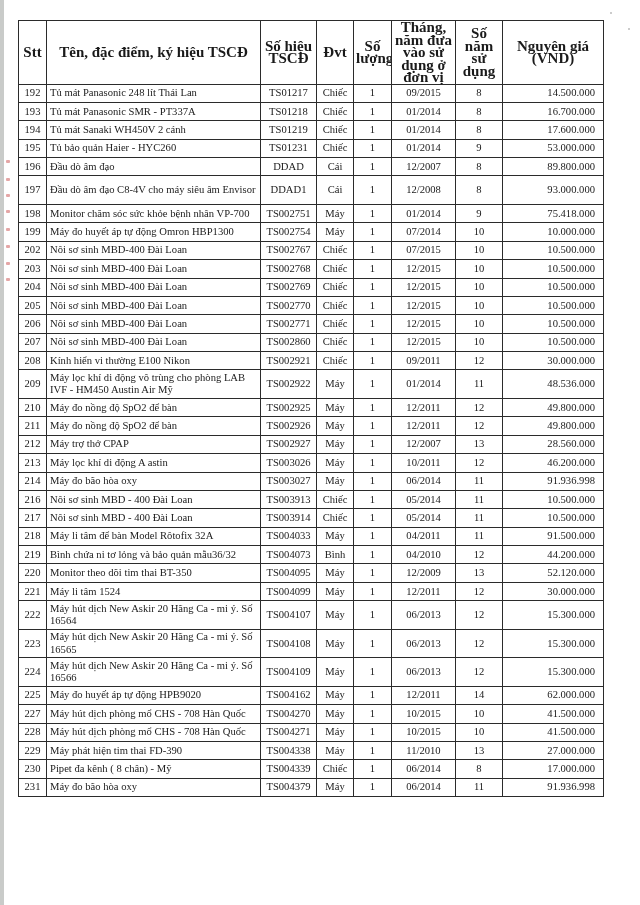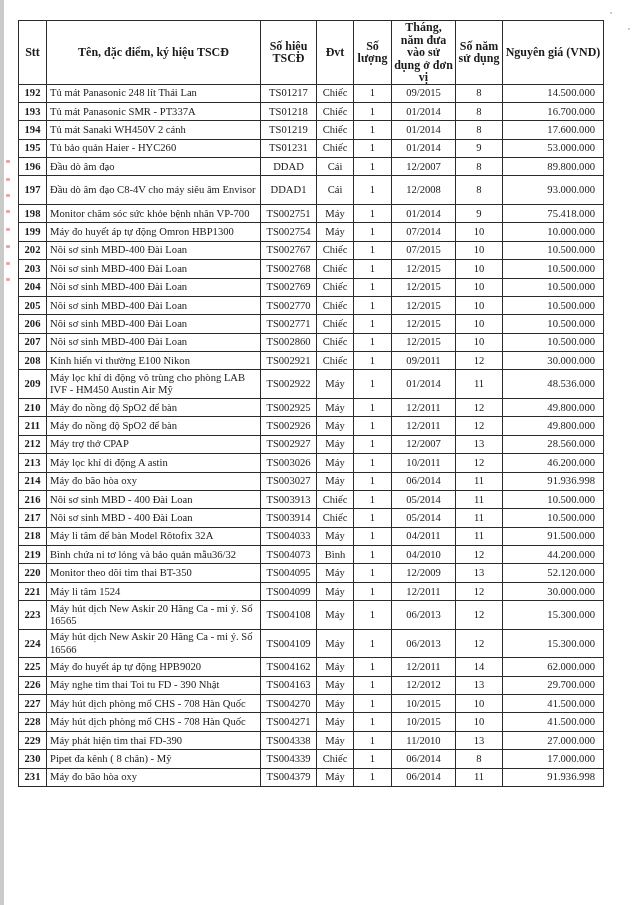--- a/index.html
+++ b/index.html
@@ -12,27 +12,27 @@
   .stamp-marks span { position: absolute; left: 2px; width: 4px; height: 3px; background: #e4a6a6; border-radius: 1px; }
   .dot { position: absolute; width: 2px; height: 2px; background: #bbb; border-radius: 1px; }
 
   table.tscd {
     position: absolute; left: 18px; top: 20px; width: 585px;
     border-collapse: collapse; table-layout: fixed;
     font-size: 10.6px; line-height: 12px;
   }
   table.tscd th, table.tscd td { border: 1px solid #2b2b2b; padding: 0 3px; overflow: hidden; }
   table.tscd th {
-    height: 57px; font-weight: bold; font-size: 12px; line-height: 12.5px; text-align: center; vertical-align: middle;
+    height: 57px; font-weight: bold; font-size: 15px; line-height: 12.5px; text-align: center; vertical-align: middle;
     padding: 0 2px;
   }
   table.tscd td { height: 17.4px; vertical-align: middle; white-space: nowrap; }
   table.tscd tr.double td { height: 27.5px; }
   table.tscd tr.double td.name { white-space: normal; line-height: 12.5px; }
-  td.stt { text-align: center; font-weight: bold; }
+  td.stt { text-align: center; }
   td.name { text-align: left; }
   td.code, td.unit, td.qty, td.date, td.years { text-align: center; }
   td.price { text-align: right; padding-right: 8px !important; }
 </style>
 </head>
 <body>
 
 <div class="scan-strip"></div>
 <div class="stamp-marks">
   <span style="top:10px"></span>
@@ -335,20 +335,30 @@
         <td class="stt">221</td>
         <td class="name">Máy li tâm 1524</td>
         <td class="code">TS004099</td>
         <td class="unit">Máy</td>
         <td class="qty">1</td>
         <td class="date">12/2011</td>
         <td class="years">12</td>
         <td class="price">30.000.000</td>
       </tr>
       <tr class="double">
+        <td class="stt">222</td>
+        <td class="name">Máy hút dịch New Askir 20 Hãng Ca - mi ý. Số 16564</td>
+        <td class="code">TS004107</td>
+        <td class="unit">Máy</td>
+        <td class="qty">1</td>
+        <td class="date">06/2013</td>
+        <td class="years">12</td>
+        <td class="price">15.300.000</td>
+      </tr>
+      <tr class="double">
         <td class="stt">223</td>
         <td class="name">Máy hút dịch New Askir 20 Hãng Ca - mi ý. Số 16565</td>
         <td class="code">TS004108</td>
         <td class="unit">Máy</td>
         <td class="qty">1</td>
         <td class="date">06/2013</td>
         <td class="years">12</td>
         <td class="price">15.300.000</td>
       </tr>
       <tr class="double">
@@ -365,30 +375,20 @@
         <td class="stt">225</td>
         <td class="name">Máy đo huyết áp tự động HPB9020</td>
         <td class="code">TS004162</td>
         <td class="unit">Máy</td>
         <td class="qty">1</td>
         <td class="date">12/2011</td>
         <td class="years">14</td>
         <td class="price">62.000.000</td>
       </tr>
       <tr>
-        <td class="stt">226</td>
-        <td class="name">Máy nghe tim thai Toi tu FD - 390 Nhật</td>
-        <td class="code">TS004163</td>
-        <td class="unit">Máy</td>
-        <td class="qty">1</td>
-        <td class="date">12/2012</td>
-        <td class="years">13</td>
-        <td class="price">29.700.000</td>
-      </tr>
-      <tr>
         <td class="stt">227</td>
         <td class="name">Máy hút dịch phòng mổ CHS - 708 Hàn Quốc</td>
         <td class="code">TS004270</td>
         <td class="unit">Máy</td>
         <td class="qty">1</td>
         <td class="date">10/2015</td>
         <td class="years">10</td>
         <td class="price">41.500.000</td>
       </tr>
       <tr>

